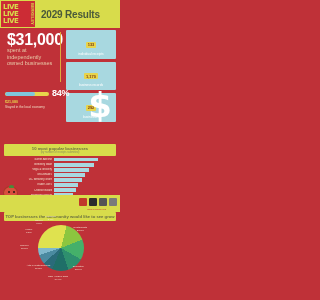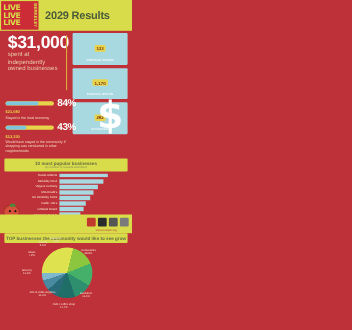--- a/index.html
+++ b/index.html
@@ -303,30 +303,20 @@
     <div class="pct-row r1">
       <div class="bar-wrap">
         <div class="bar-track">
           <div class="bar-fill" id="fill0" style="width: 29.92px;"></div>
         </div>
         <div class="pct-num">84%</div>
       </div>
       <div class="pct-amt">$21,080</div>
       <div class="pct-desc">Stayed in the local economy</div>
     </div>
-    <div class="pct-row r2">
-      <div class="bar-wrap">
-        <div class="bar-track">
-          <div class="bar-fill" id="fill1" style="width: 18.92px;"></div>
-        </div>
-        <div class="pct-num">43%</div>
-      </div>
-      <div class="pct-amt">$13,330</div>
-      <div class="pct-desc">Would have stayed in the community if shopping was conducted in other neighborhoods</div>
-    </div>
     <div class="dollar-icon">$</div>
   </div>
 
   <div class="chart1">
     <div class="chart-banner">
       <span class="t">10 most popular businesses</span>
       <span class="s">(by number of receipts submitted)</span>
     </div>
     <div class="hbars" id="hbars">
         <div class="hbar-row">

